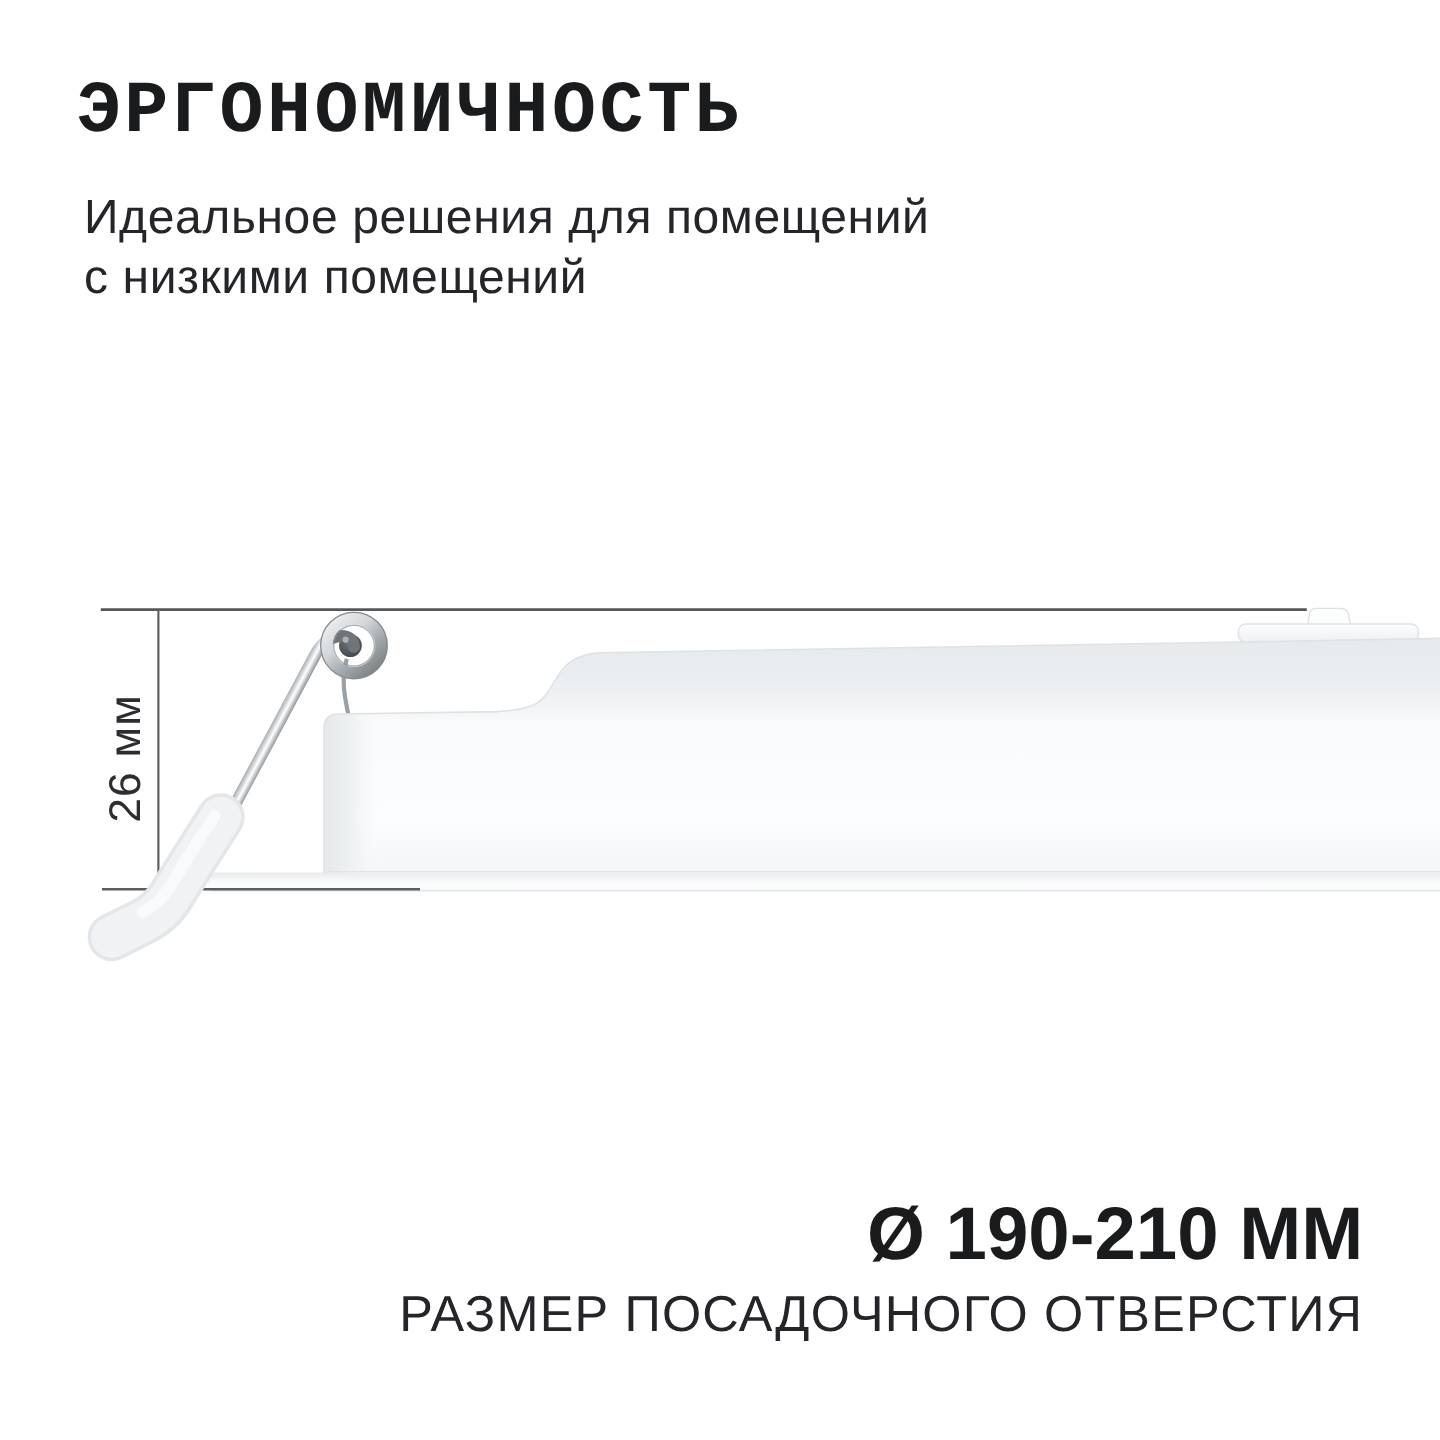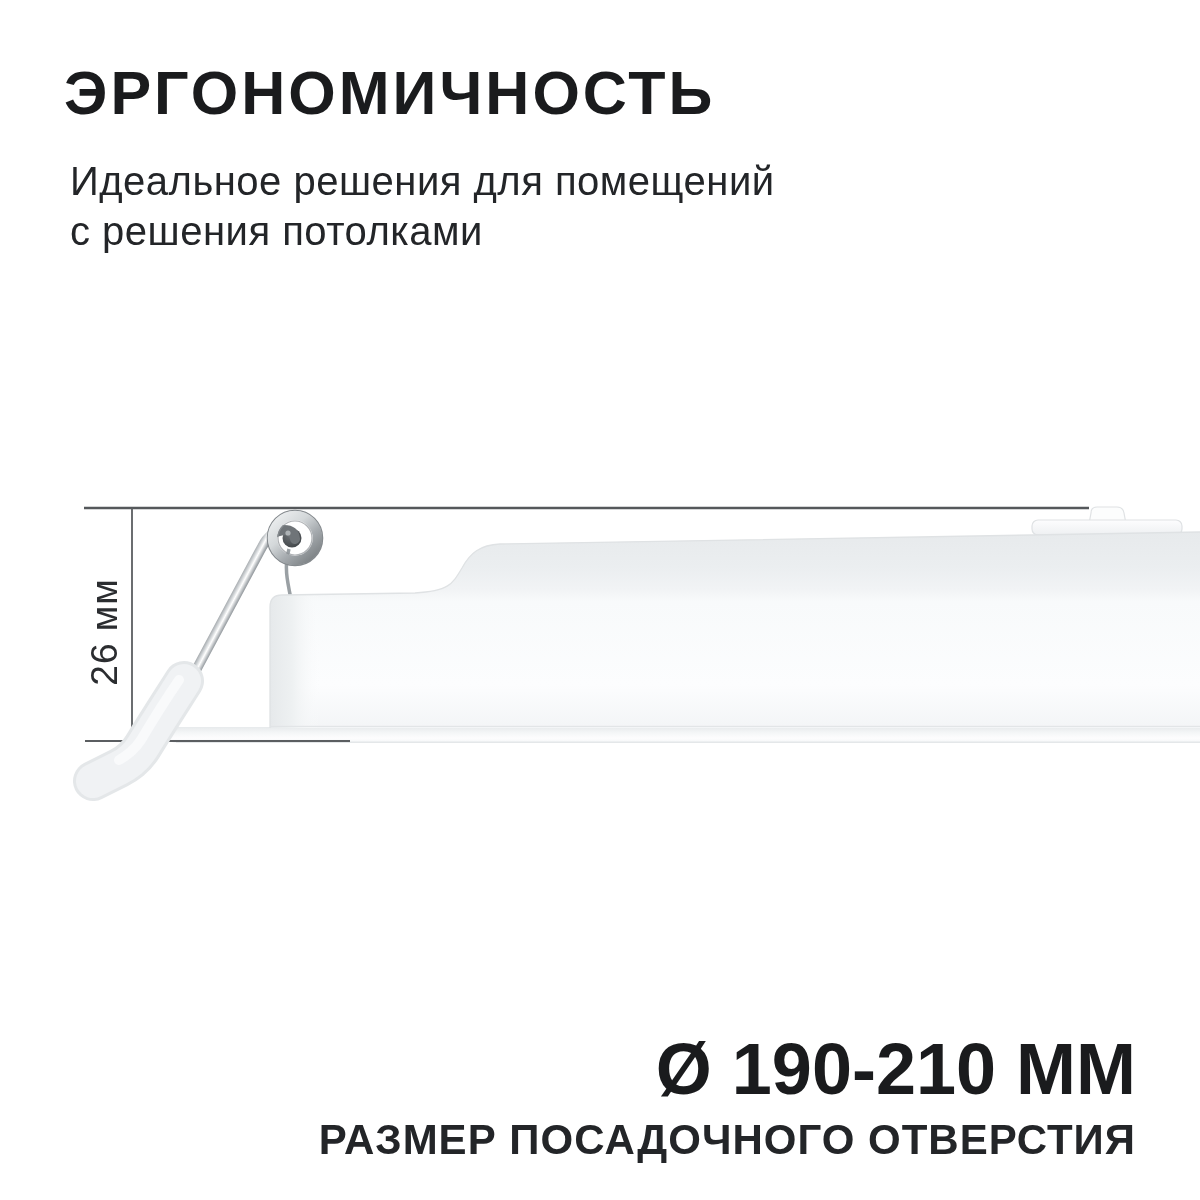--- a/index.html
+++ b/index.html
@@ -5,38 +5,38 @@
   html,body{margin:0;padding:0;}
   body{
     width:1200px;height:1200px;background:#ffffff;position:relative;overflow:hidden;
     font-family:"Liberation Sans","DejaVu Sans",sans-serif;
     -webkit-font-smoothing:antialiased;
   }
   .page{position:absolute;inset:0;}
   .header{position:absolute;left:64px;top:57px;}
   .title{
     font-size:61px;font-weight:700;letter-spacing:3px;color:#1a1b1d;
-    line-height:1.2;margin:0;white-space:nowrap;
+    line-height:1.2;margin:0;white-space:nowrap;font-family:Liberation Mono, monospace;
   }
   .subtitle{
     margin-top:26px;margin-left:6px;
     font-size:40px;font-weight:400;letter-spacing:.5px;color:#232528;
     line-height:50px;
   }
   .diagram-svg{position:absolute;left:0;top:0;width:1200px;height:1200px;}
   .dim-label{
     font-size:37px;letter-spacing:1px;fill:#2b2d30;
     font-family:"Liberation Sans","DejaVu Sans",sans-serif;
   }
   .footer{position:absolute;right:64px;top:998px;text-align:right;}
   .diameter{
-    font-size:72px;font-weight:700;color:#1a1b1d;line-height:1;white-space:nowrap;margin-top:35px;
+    font-size:62px;font-weight:700;color:#1a1b1d;line-height:1;white-space:nowrap;
   }
   .caption{
-    margin-top:14px;font-size:42px;font-weight:700;letter-spacing:1px;color:#232528;
+    margin-top:14px;font-size:42px;font-weight:400;letter-spacing:1px;color:#232528;
     line-height:1;white-space:nowrap;
   }
 </style>
 </head>
 <body>
 
 <div class="page">
 
   <svg class="diagram-svg" viewBox="0 0 1200 1200">
     <defs>
@@ -124,21 +124,21 @@
       <circle cx="288" cy="533" r="2.6" fill="#b9bdc0" opacity="0.85"></circle>
     </g>
 
     <text class="dim-label" transform="translate(117 632) rotate(-90)" text-anchor="middle">26 мм</text>
   </svg>
 
   <div class="header">
     <h1 class="title">ЭРГОНОМИЧНОСТЬ</h1>
     <div class="subtitle">
       <div>Идеальное решения для помещений</div>
-      <div>с решения потолками</div>
+      <div>с низкими помещений</div>
     </div>
   </div>
 
   <div class="footer">
     <div class="diameter">Ø 190-210 ММ</div>
     <div class="caption">РАЗМЕР ПОСАДОЧНОГО ОТВЕРСТИЯ</div>
   </div>
 
 </div>
 

